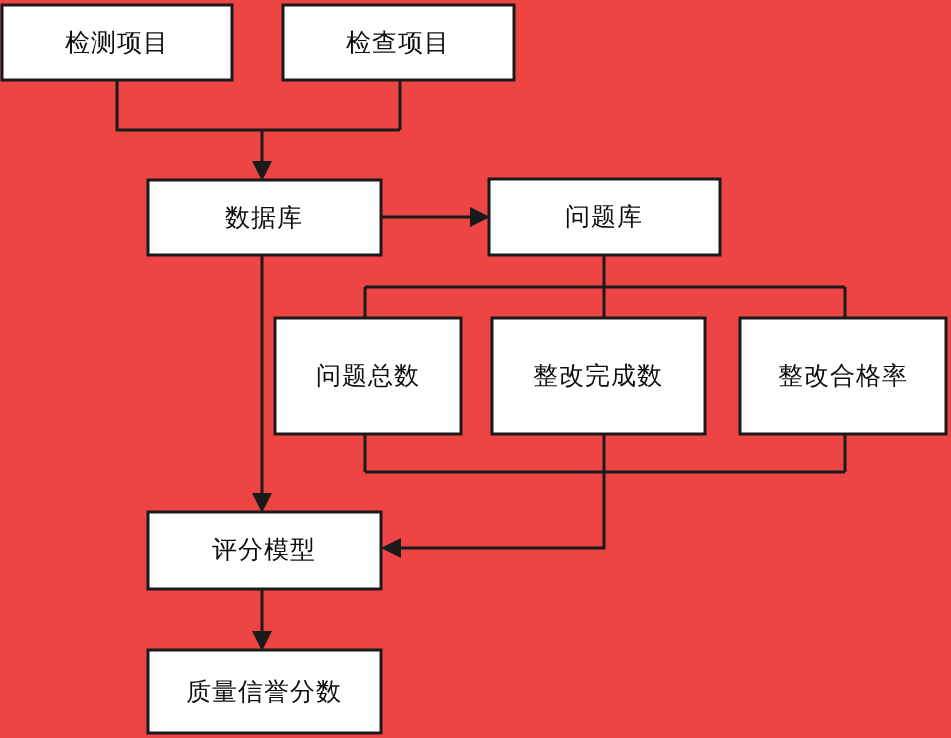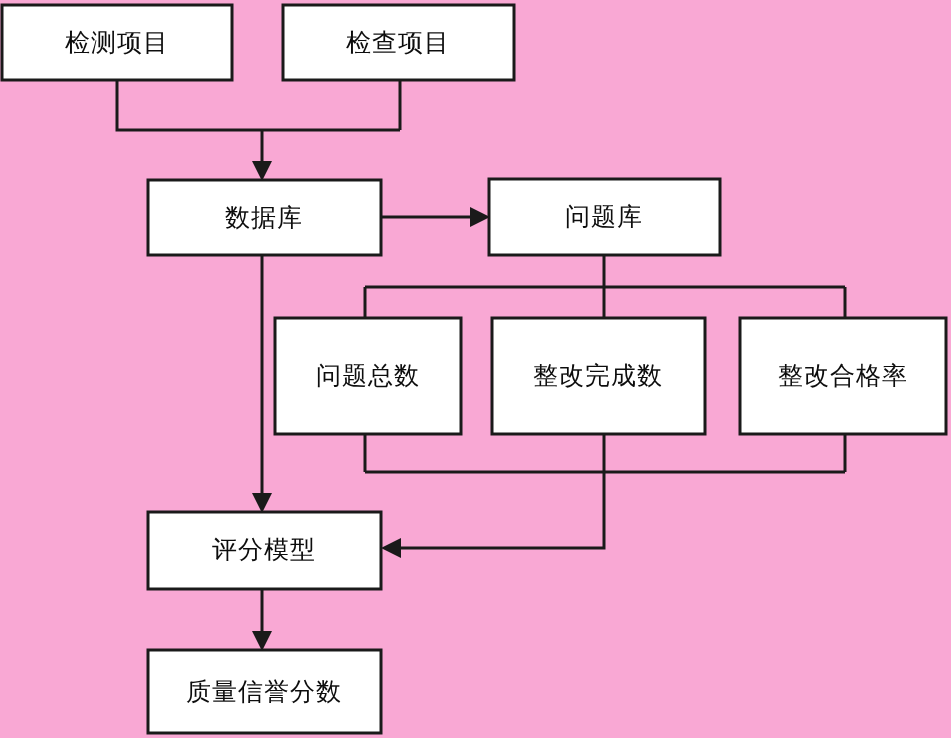--- a/index.html
+++ b/index.html
@@ -10,21 +10,21 @@
   body {
     width: 951px;
     height: 738px;
     font-family: "Liberation Sans", sans-serif;
     overflow: hidden;
   }
   #diagram-root {
     position: relative;
     width: 951px;
     height: 738px;
-    background: #f9a8d4;
+    background: #ef4444;
   }
   svg#flowchart {
     display: block;
     width: 951px;
     height: 738px;
   }
   .node-box {
     fill: #ffffff;
     stroke: #1a1a1a;
     stroke-width: 3;

